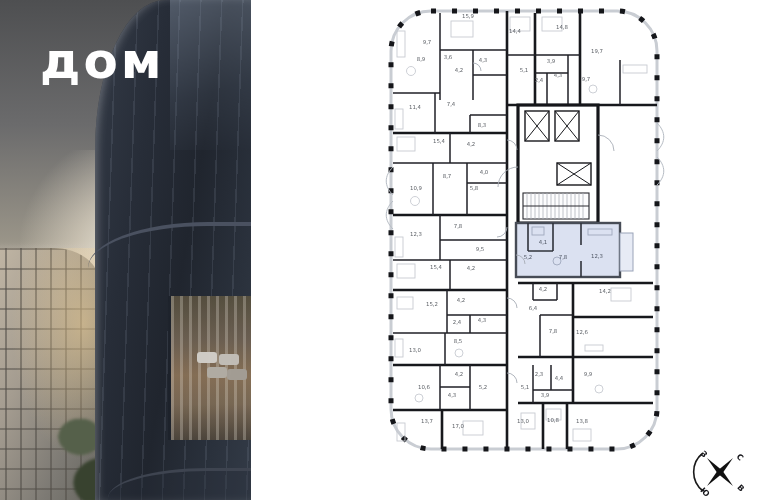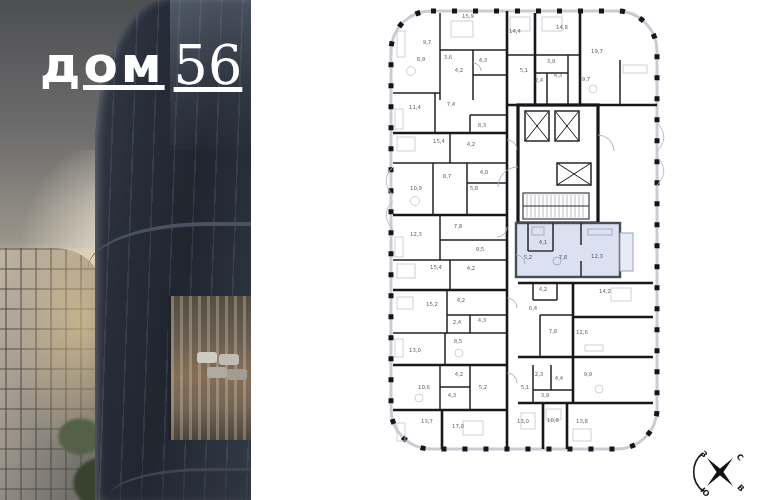--- a/index.html
+++ b/index.html
@@ -41,21 +41,21 @@
   .band2{position:absolute;left:108px;top:468px;width:143px;height:32px;
     border-top:3px solid #3e4450;border-top-left-radius:100px 30px;background:rgba(40,46,56,.35);}
   .apt{position:absolute;left:168px;top:296px;width:83px;height:144px;opacity:.95;
     border-left:3px solid #1d222b;
     background:
       repeating-linear-gradient(90deg,rgba(235,228,216,.30) 0 3px,transparent 3px 9px),
       linear-gradient(180deg,#57503f 0%,#6e6152 30%,#8a7257 55%,#7c6a55 75%,#4e463c 100%);}
   .apt:after{content:"";position:absolute;left:26px;top:56px;width:20px;height:11px;
     background:#d8d4cd;border-radius:3px;
     box-shadow:22px 2px 0 #c9c4bc,10px 15px 0 #b8b2a8,30px 17px 0 #a9a298;}
-  .logo{position:absolute;left:40px;top:36px;color:#fff;display:flex;align-items:center;text-decoration:underline;}
+  .logo{position:absolute;left:40px;top:36px;color:#fff;display:flex;align-items:flex-end;}
   .logo-word{font:700 50px/1 "DejaVu Sans",sans-serif;letter-spacing:3px;}
   .logo-num{font:400 54px/1 "DejaVu Serif",serif;margin-left:9px;margin-top:3px;}
 
   
   .plan{position:absolute;left:385px;top:5px;width:280px;height:450px;}
   .plan svg{position:absolute;left:0;top:0;}
   #room-labels{position:absolute;inset:0;pointer-events:none;}
   .room-label{position:absolute;transform:translate(-50%,-50%);
     font:400 5.4px/1 "DejaVu Sans",sans-serif;color:#5c6066;white-space:nowrap;}
   .room-label.hl{color:#4e5563;}
@@ -72,21 +72,20 @@
   <div class="city-haze"></div>
   <div class="far-tower"></div>
   <div class="trees"></div>
   <div class="near-tower"></div>
   <div class="glass-top"></div>
   <div class="band"></div>
   <div class="apt"></div>
   <div class="band2"></div>
   <div class="logo">
     <span class="logo-word">дом</span>
-    <span class="logo-num">56</span>
   </div>
 </div>
 
 <div class="plan">
   <svg width="280" height="450" viewBox="0 0 280 450">
 
     <g>
       <rect x="6" y="6" width="266" height="438" rx="40" ry="40" fill="#ffffff" stroke="#c9cdd3" stroke-width="3"></rect>
       <rect x="6" y="6" width="266" height="438" rx="40" ry="40" fill="none" stroke="#15161a" stroke-width="5" stroke-dasharray="5 16"></rect>
     </g>

